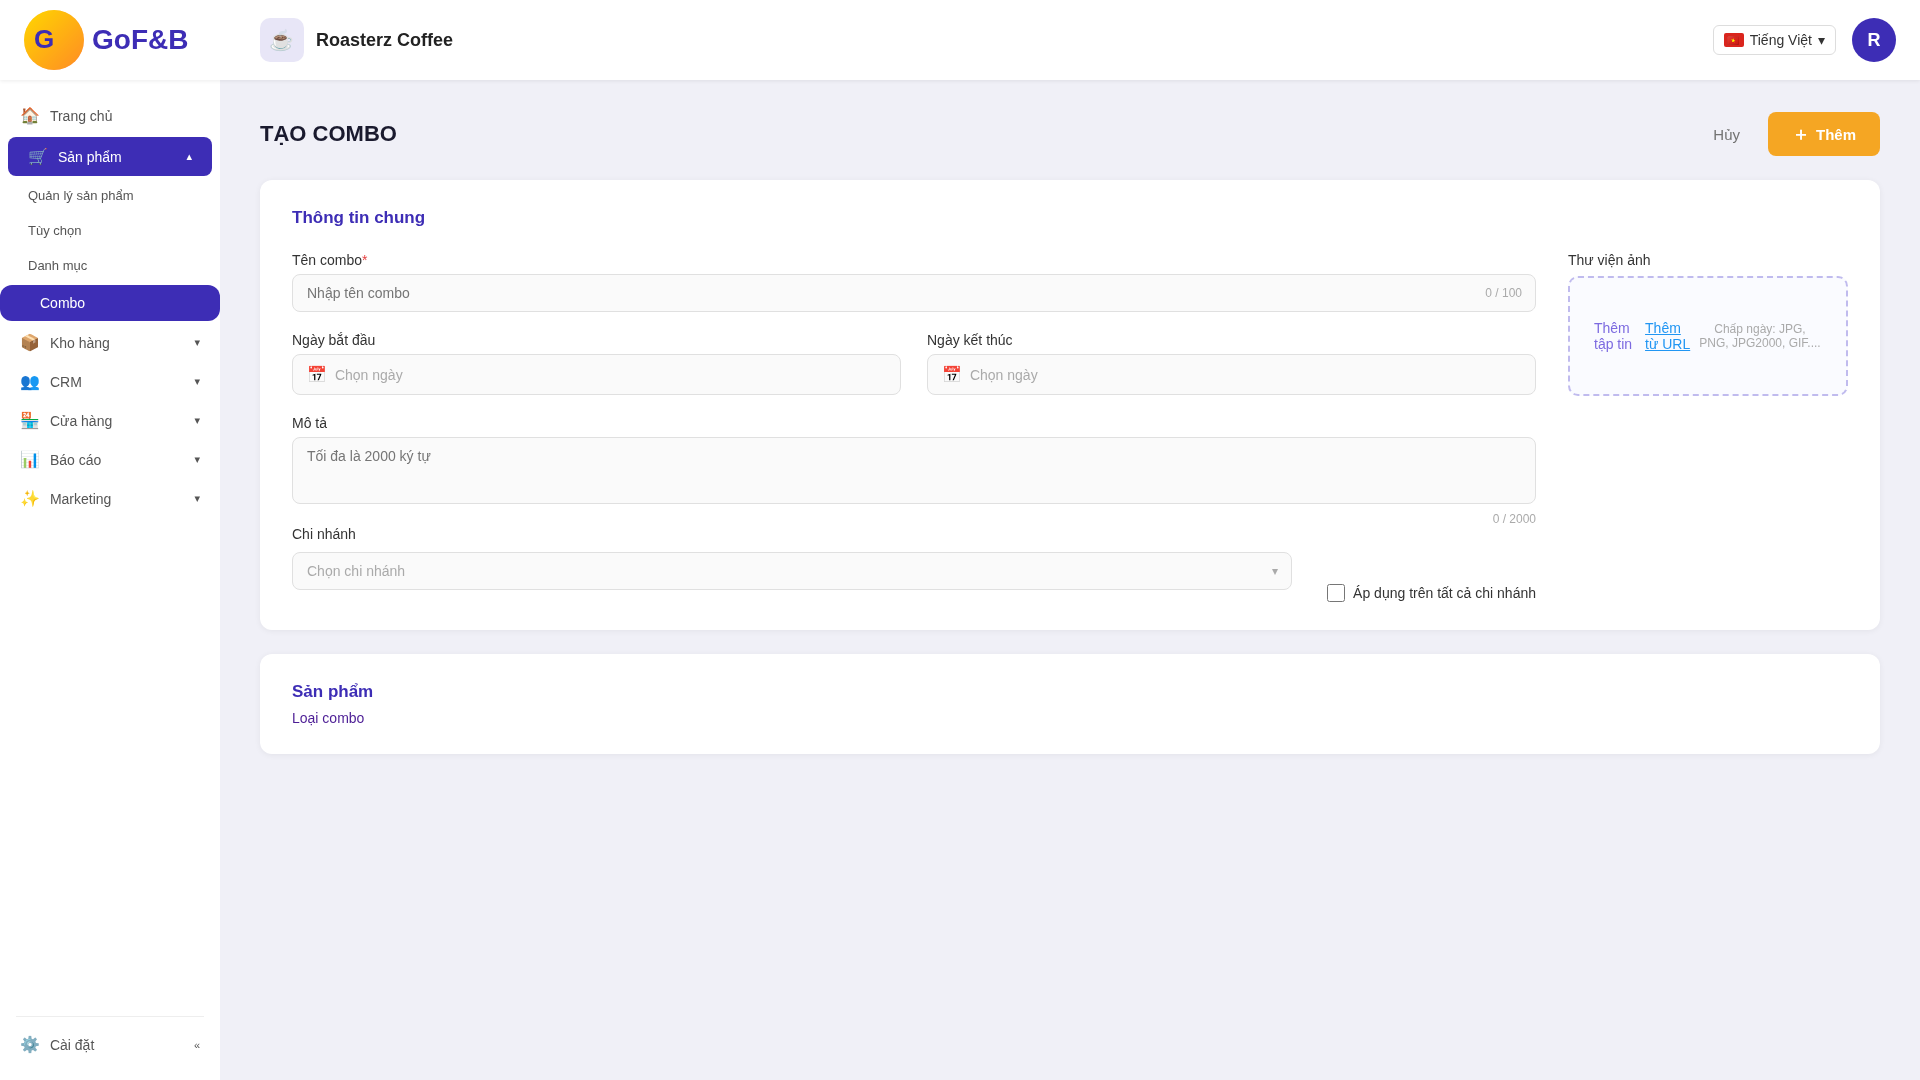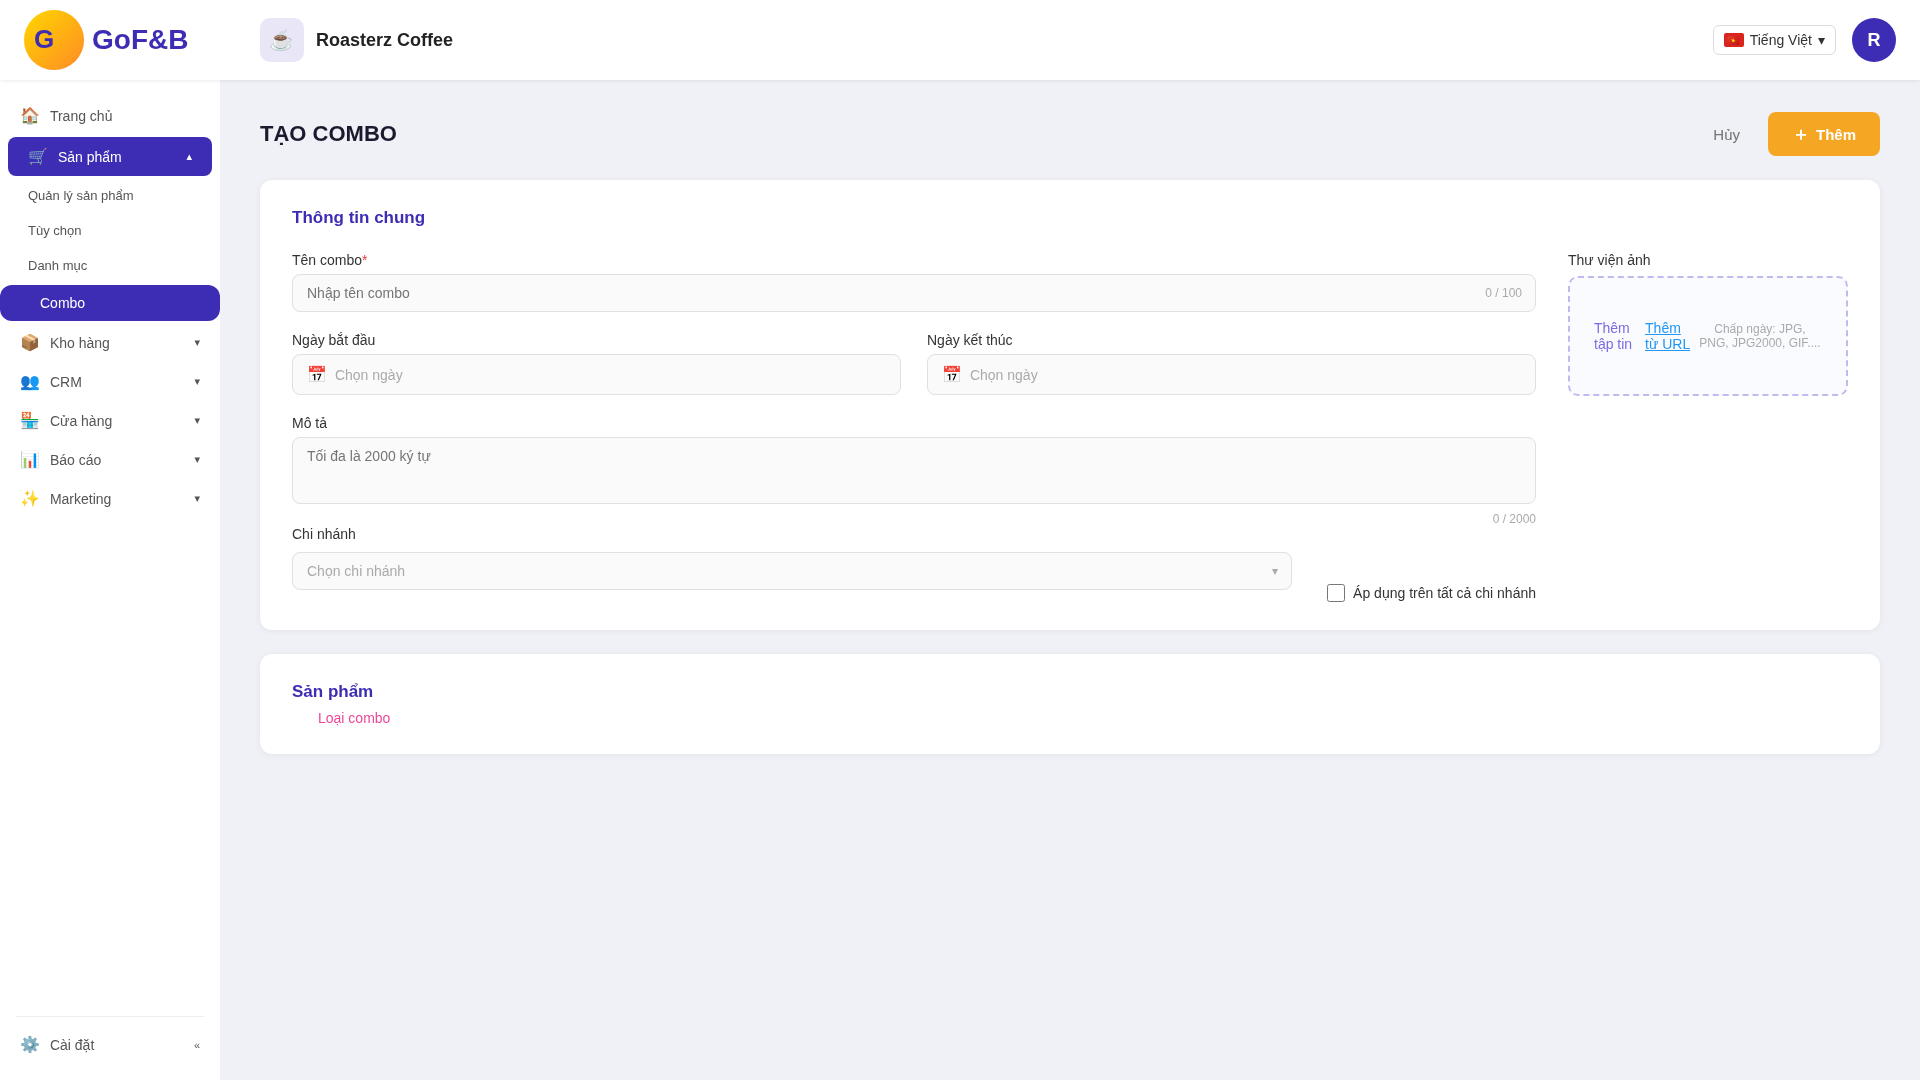--- a/index.html
+++ b/index.html
@@ -152,21 +152,21 @@
       appearance: none; cursor: pointer;
     }
     .select-chevron {
       position: absolute; right: 14px; top: 50%;
       transform: translateY(-50%); font-size: 12px; color: #aaa; pointer-events: none;
     }
 
     
     .section-title { font-size: 17px; font-weight: 700; color: #3d2db5; margin-bottom: 8px; }
     .products-card { background: #fff; border-radius: 12px; padding: 28px 32px; box-shadow: 0 1px 6px rgba(0,0,0,0.06); }
-    .product-subtitle { font-size: 14px; color: #ec4899; font-weight: 500; margin-left: 26px; }
+    .product-subtitle { font-size: 14px; color: #4c1d95; font-weight: 500; }
   </style>
 </head>
 <body>
 
 <div class="topbar">
   <div class="topbar-logo">
     <div class="logo-img">
       <svg width="60" height="60" viewBox="0 0 60 60" xmlns="http://www.w3.org/2000/svg">
         <circle cx="30" cy="30" r="30" fill="#ffd700" opacity="0.3"></circle>
         <text x="10" y="38" font-size="26" font-weight="900" fill="#3d2db5">G</text>

